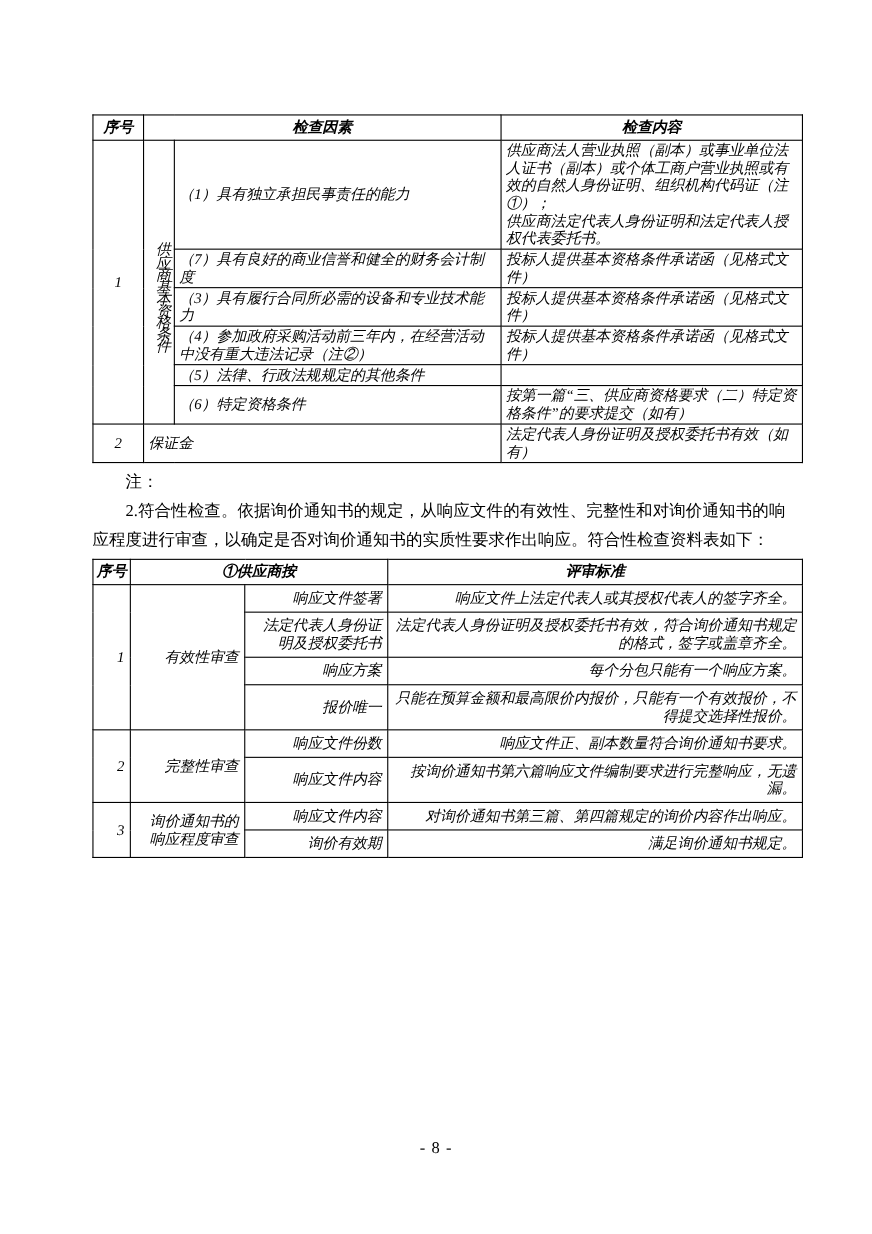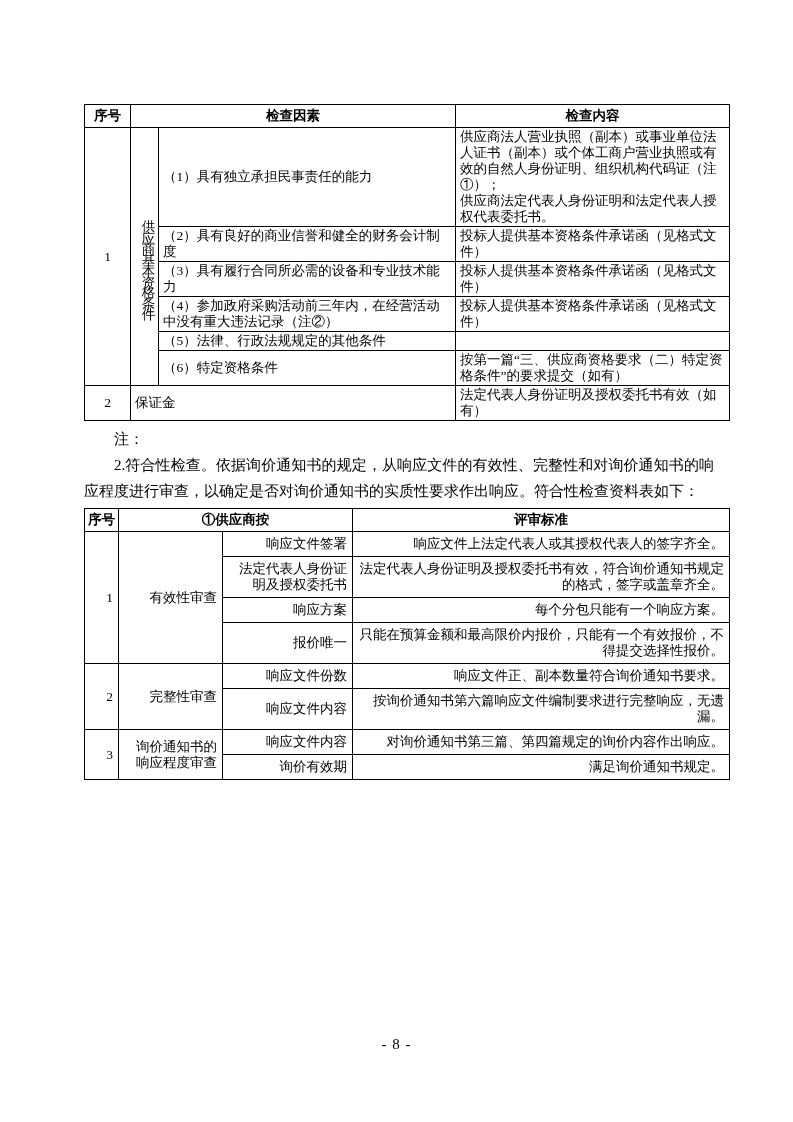--- a/index.html
+++ b/index.html
@@ -19,20 +19,21 @@
     left: 84px;
     top: 104px;
     width: 645px;
   }
   
   table {
     border-collapse: collapse;
     table-layout: fixed;
     width: 645px;
     font-size: 13.5px;
+    font-style: italic;
   }
   th, td {
     border: 1px solid #000;
     vertical-align: middle;
     font-weight: normal;
     text-align: left;
     overflow: hidden;
   }
   th { font-weight: bold; text-align: center; padding: 2px 2px; }
   .t1 td { line-height: 16px; padding: 1px 4px; }
@@ -89,21 +90,21 @@
         <th>检查内容</th>
       </tr>
       <tr>
         <td rowspan="6" class="num">1</td>
         <td rowspan="6" class="vcell"><span class="vlabel">供应商基本资格条件</span></td>
         <td>（1）具有独立承担民事责任的能力</td>
         <td class="pre">供应商法人营业执照（副本）或事业单位法人证书（副本）或个体工商户营业执照或有效的自然人身份证明、组织机构代码证（注①）；
 供应商法定代表人身份证明和法定代表人授权代表委托书。</td>
       </tr>
       <tr>
-        <td>（2）具有良好的商业信誉和健全的财务会计制度</td>
+        <td>（7）具有良好的商业信誉和健全的财务会计制度</td>
         <td>投标人提供基本资格条件承诺函（见格式文件）</td>
       </tr>
       <tr>
         <td>（3）具有履行合同所必需的设备和专业技术能力</td>
         <td>投标人提供基本资格条件承诺函（见格式文件）</td>
       </tr>
       <tr>
         <td>（4）参加政府采购活动前三年内，在经营活动中没有重大违法记录（注②）</td>
         <td>投标人提供基本资格条件承诺函（见格式文件）</td>
       </tr>

